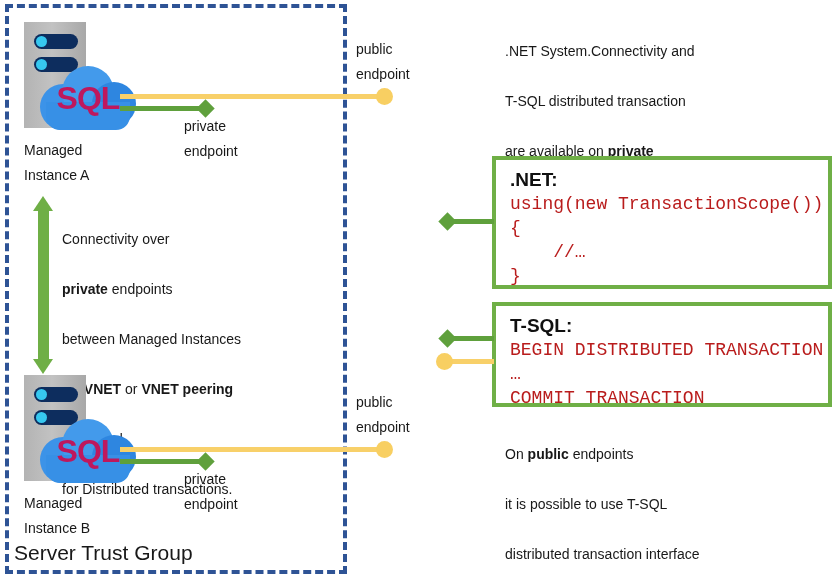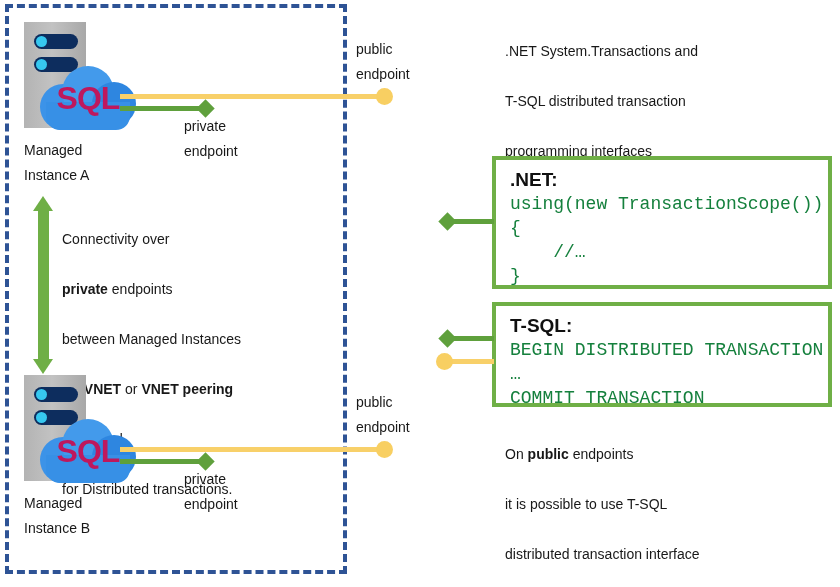--- a/index.html
+++ b/index.html
@@ -143,21 +143,21 @@
     font-family: "Liberation Sans", sans-serif;
     font-weight: bold;
     font-size: 19px;
     line-height: 24px;
     color: #101010;
   }
   .code-body {
     font-family: "Liberation Mono", monospace;
     font-size: 18px;
     line-height: 24px;
-    color: #15803d;
+    color: #b91c1c;
     white-space: pre;
   }
 </style>
 </head>
 <body>
 
 <div id="stage">
 
   <div class="trust-box"></div>
 
@@ -231,25 +231,25 @@
   <div class="hline yellow" style="left:120px; top:447px; width:268px;"></div>
   <div class="dot-circle" style="left:376px; top:441px;"></div>
   <div class="txt" style="left:356px; top:390px;">public
 endpoint</div>
 
   <div class="hline green" style="left:120px; top:459px; width:85px;"></div>
   <div class="diamond" style="left:199px; top:455px;"></div>
   <div class="txt" style="left:184px; top:467px;">private
 endpoint</div>
 
+  <div class="txt txt-lg" style="left:14px; top:539px;">Server Trust Group</div>
 
   <div class="txt" style="left:505px; top:14px; width:330px;">
-    <div>.NET System.Transactions and</div>
+    <div>.NET System.Connectivity and</div>
     <div>T-SQL distributed transaction</div>
-    <div>programming interfaces</div>
     <div><span>are available on </span><b>private</b></div>
     <div>endpoints.</div>
   </div>
 
   <div class="code-box" style="left:492px; top:156px; width:340px; height:133px;">
     <div class="code-title">.NET:</div>
     <div class="code-body">using(new TransactionScope())
 {
     //…
 }</div>

